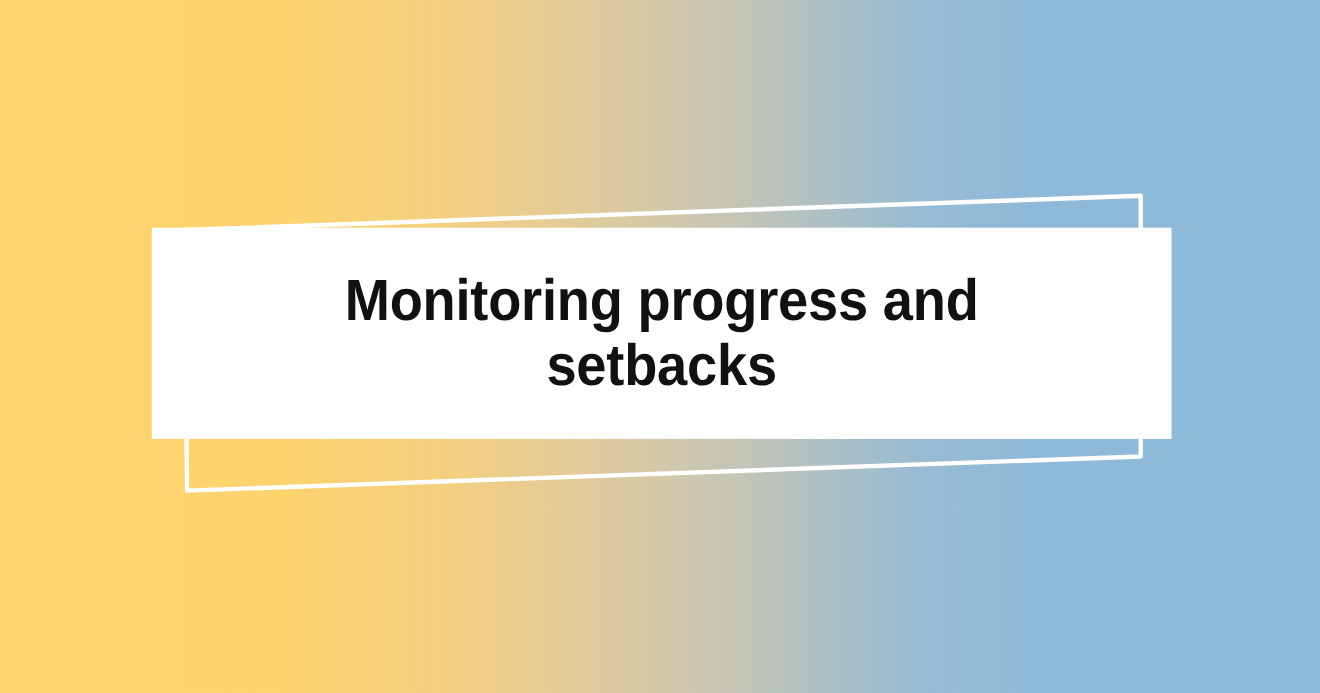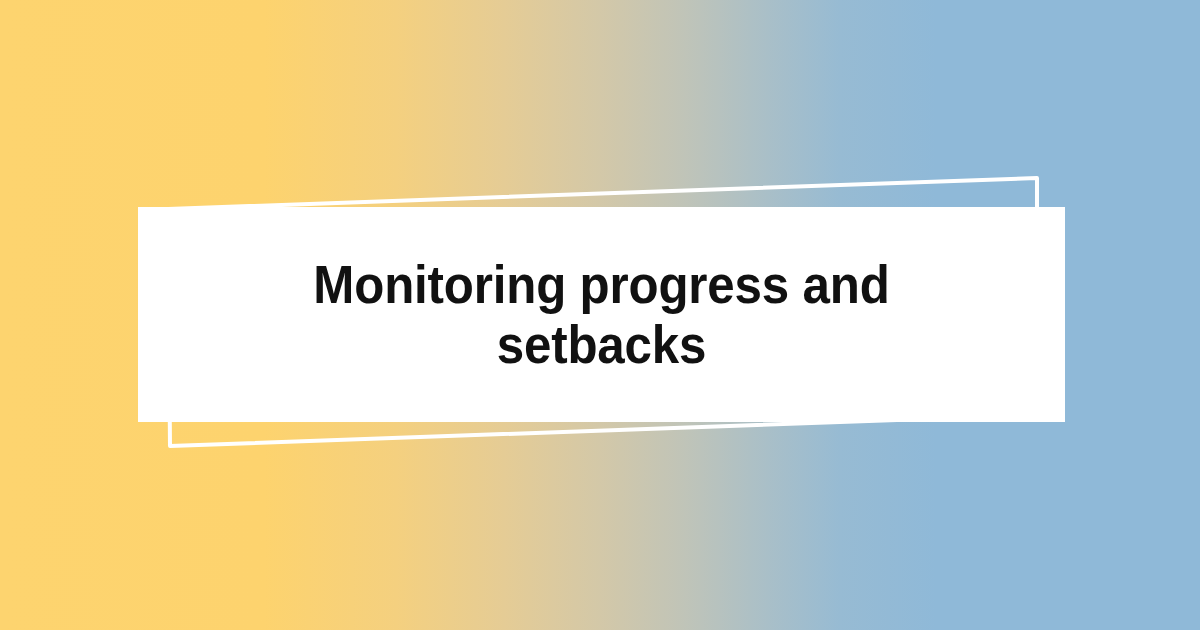--- a/index.html
+++ b/index.html
@@ -45,21 +45,21 @@
     height: 630px;
     pointer-events: none;
   }
 
   
   .card {
     position: absolute;
     left: 138px;
     top: 207px;
     width: 927px;
-    height: 215px;
+    height: 192px;
     background: #ffffff;
     display: flex;
     align-items: center;
     justify-content: center;
     box-sizing: border-box;
     padding: 0 34px;
   }
 
   .card-title {
     margin: 0;

